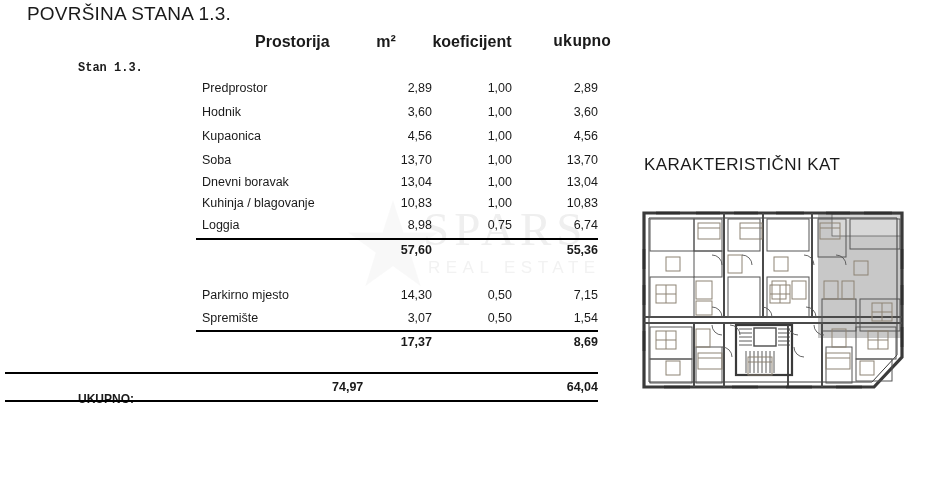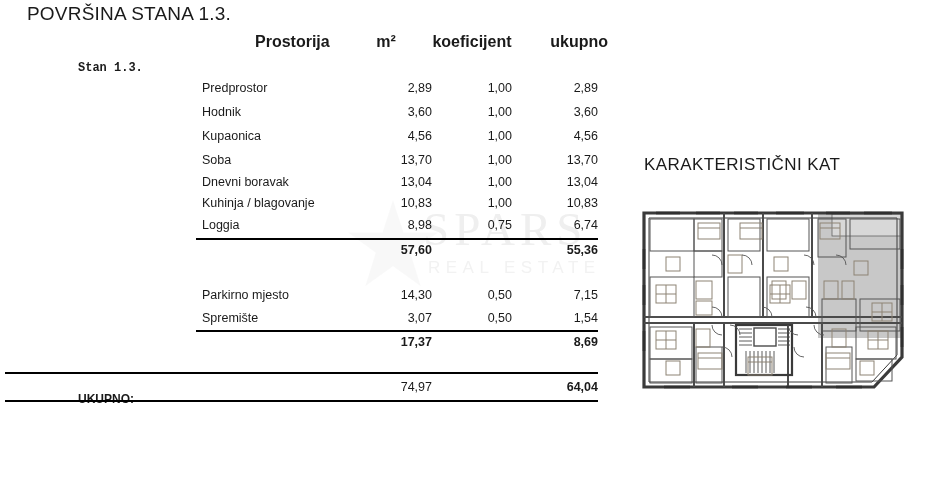--- a/index.html
+++ b/index.html
@@ -122,21 +122,21 @@
   .hdr .c-room,
   .hdr .c-m2,
   .hdr .c-koef,
   .hdr .c-tot {
     font-weight: bold;
     font-size: 16px;
   }
   .hdr .c-room { left: 255px; }
   .hdr .c-m2   { left: 340px; width: 92px; text-align: center; }
   .hdr .c-koef { left: 432px; width: 80px; text-align: center; }
-  .hdr .c-tot  { left: 528px; width: 80px; text-align: right; }
+  .hdr .c-tot  { left: 542px; width: 80px; text-align: center; font-family: Liberation Mono, monospace; }
 
   .unit-label {
     position: absolute;
     left: 78px;
     font-size: 12px;
     font-weight: bold;
     white-space: nowrap;
   }
 
   .sumrow .c-m2,
@@ -154,23 +154,23 @@
     position: absolute;
     left: 78px;
     font-size: 12px;
     font-weight: bold;
     white-space: nowrap;
   }
   .grand-m2 {
     position: absolute;
     left: 332px;
     width: 100px;
-    text-align: right;
-    font-size: 12.5px;
-    font-weight: normal;
+    text-align: left;
+    font-size: 12.5px;
+    font-weight: bold;
   }
   .grand-tot {
     position: absolute;
     left: 508px;
     width: 90px;
     text-align: right;
     font-size: 12.5px;
     font-weight: bold;
   }
 

